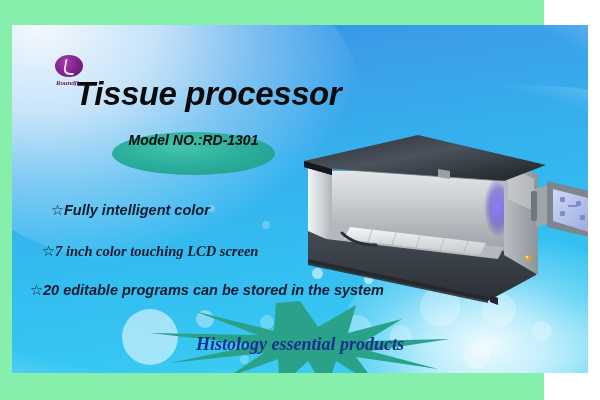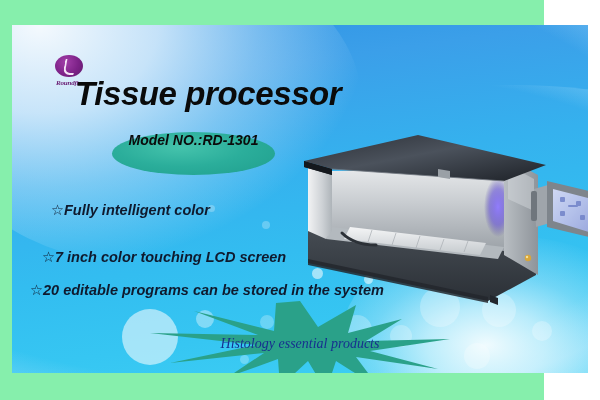--- a/index.html
+++ b/index.html
@@ -208,21 +208,21 @@
     color: #0f1a2e;
     white-space: nowrap;
   }
   .feature .star {
     font-style: normal;
     font-weight: normal;
     font-size: 14.5px;
     margin-right: 0px;
   }
   #feature-0 { left: 39px; top: 176px; }
-  #feature-1 { left: 30px; top: 223px; }
+  #feature-1 { left: 30px; top: 217px; font-family: Liberation Serif, serif; }
   #feature-2 { left: 18px; top: 256px; }
 
   
   #starburst {
     position: absolute;
     left: 138px;
     top: 272px;
     width: 300px;
     height: 94px;
   }
@@ -231,22 +231,22 @@
     position: absolute;
     left: 0;
     top: 0;
     width: 300px;
     height: 94px;
     display: flex;
     align-items: center;
     justify-content: center;
     font-family: "Liberation Serif", serif;
     font-style: italic;
-    font-weight: normal;
-    font-size: 14px;
+    font-weight: bold;
+    font-size: 18px;
     color: #17308f;
     white-space: nowrap;
   }
 
   
   #machine {
     position: absolute;
     left: 286px;
     top: 110px;
     width: 300px;

